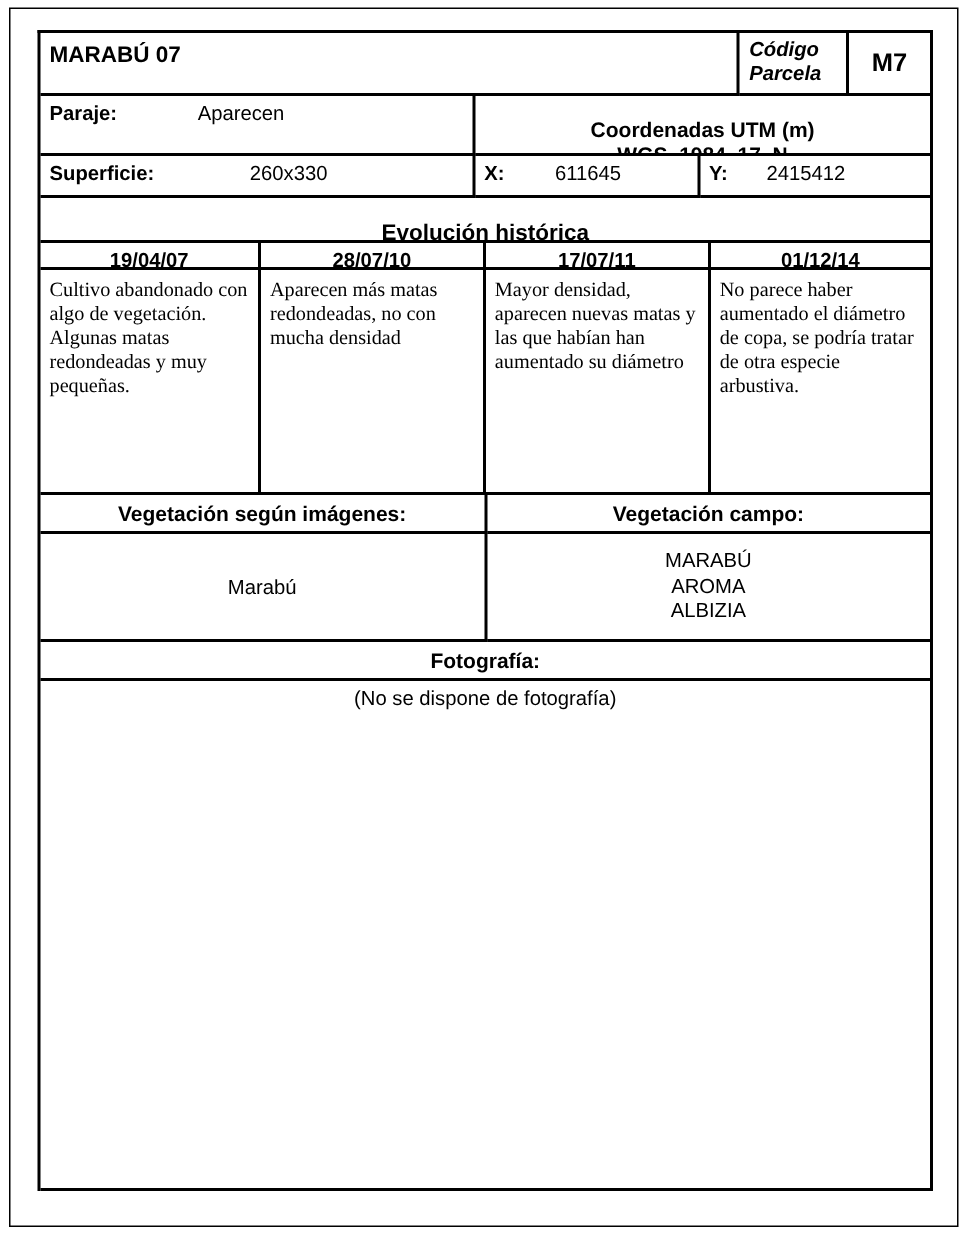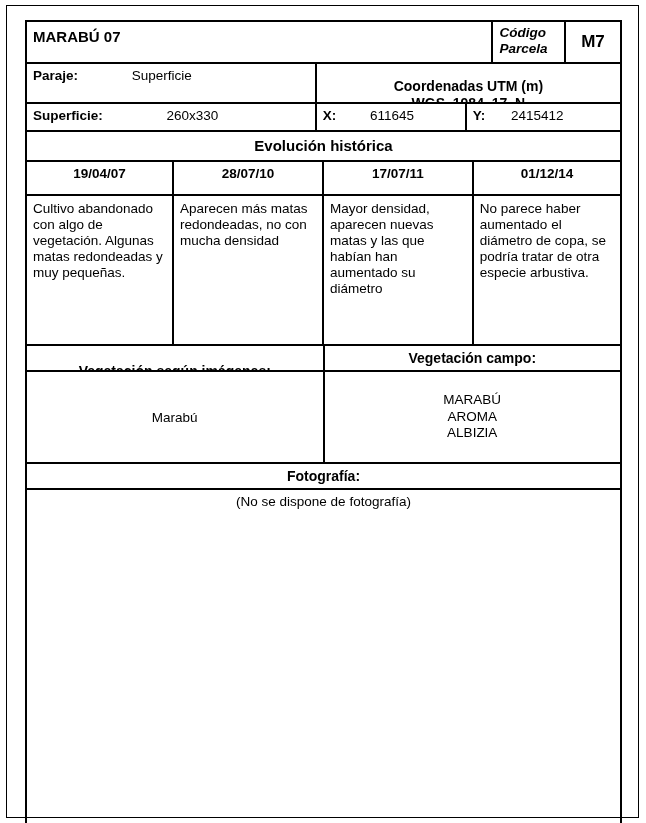--- a/index.html
+++ b/index.html
@@ -33,24 +33,24 @@
     overflow: hidden;
   }
   .b { font-weight: bold; }
   .center { text-align: center; }
 
   
   .r-title  .cell { height: 42px; }
   .r-paraje .cell { height: 40px; }
   .r-sup    .cell { height: 28px; }
   .r-evoh   .cell { height: 30px; }
-  .r-dates  .cell { height: 34px; }
+  .r-dates  .cell { height: 18px; }
   .r-desc   .cell { height: 150px; }
   .r-vegh   .cell { height: 26px; }
-  .r-vegv   .cell { height: 92px; }
+  .r-vegv   .cell { height: 72px; }
   .r-fotoh  .cell { height: 26px; }
   .r-foto   .cell { height: 340px; }
 
   
   .c-title { width: 78.4%; font-size: 15px; padding-top: 6px; }
   .c-cod   { width: 12.2%; line-height: 1.15; padding-top: 3px; font-style: italic; }
   .c-code  { flex: 1; display: flex; align-items: center; justify-content: center; font-size: 17px; }
 
   .c-half  { width: 48.7%; }
   .c-half2 { flex: 1; }
@@ -67,23 +67,23 @@
 
   .c-full { width: 100%; }
 
   .coord-lines { font-size: 14px; line-height: 1.2; padding-top: 14px; }
 
   .ml-paraje { margin-left: 50px; }
   .ml-sup    { margin-left: 60px; margin-top: 16px; }
   .ml-x      { margin-left: 30px; }
   .ml-y      { margin-left: 22px; }
 
-  .hdr { font-size: 15px; font-weight: bold; text-align: center; padding-top: 5px; }
+  .hdr { font-size: 15px; font-weight: bold; text-align: center; padding-top: 15px; }
   .date { font-weight: bold; text-align: center; font-size: 13.5px; padding-top: 4px; }
-  .desc { line-height: 1.18; padding-top: 5px; }
+  .desc { line-height: 1.18; padding-top: 5px; font-family: Liberation Serif, serif; }
 
   .veg-img-val {
     display: flex; align-items: center; justify-content: center;
     text-align: center;
   }
   .veg-campo-val {
     display: flex; flex-direction: column;
     align-items: center; justify-content: center;
     text-align: center; line-height: 1.22;
   }
@@ -99,21 +99,21 @@
 
     <div class="row r-title">
       <div class="cell c-title b">MARABÚ 07</div>
       <div class="cell c-cod b">Código Parcela</div>
       <div class="cell c-code b">M7</div>
     </div>
 
     <div class="row r-paraje">
       <div class="cell c-half">
         <span class="b">Paraje:</span>
-        <span class="ml-paraje">Superficie</span>
+        <span class="ml-paraje">Aparecen</span>
       </div>
       <div class="cell c-half2 center coord-lines">
         <div class="b">Coordenadas UTM (m)</div>
         <div class="b">WGS_1984_17_N</div>
       </div>
     </div>
 
     <div class="row r-sup">
       <div class="cell c-half">
         <span class="b">Superficie:</span>
@@ -141,21 +141,21 @@
     </div>
 
     <div class="row r-desc">
       <div class="cell c-q1 desc">Cultivo abandonado con algo de vegetación. Algunas matas redondeadas y muy pequeñas.</div>
       <div class="cell c-q2 desc">Aparecen más matas redondeadas, no con mucha densidad</div>
       <div class="cell c-q3 desc">Mayor densidad, aparecen nuevas matas y las que habían han aumentado su diámetro</div>
       <div class="cell c-q4 desc">No parece haber aumentado el diámetro de copa, se podría tratar de otra especie arbustiva.</div>
     </div>
 
     <div class="row r-vegh">
-      <div class="cell c-v1 hdr" style="font-size:14px; padding-top:17px;">Vegetación según imágenes:</div>
+      <div class="cell c-v1 hdr" style="font-size:14px; padding-top:4px;">Vegetación según imágenes:</div>
       <div class="cell c-v2 hdr" style="font-size:14px; padding-top:4px;">Vegetación campo:</div>
     </div>
 
     <div class="row r-vegv">
       <div class="cell c-v1 veg-img-val">Marabú</div>
       <div class="cell c-v2 veg-campo-val">
         <div>MARABÚ</div>
         <div>AROMA</div>
         <div>ALBIZIA</div>
       </div>

